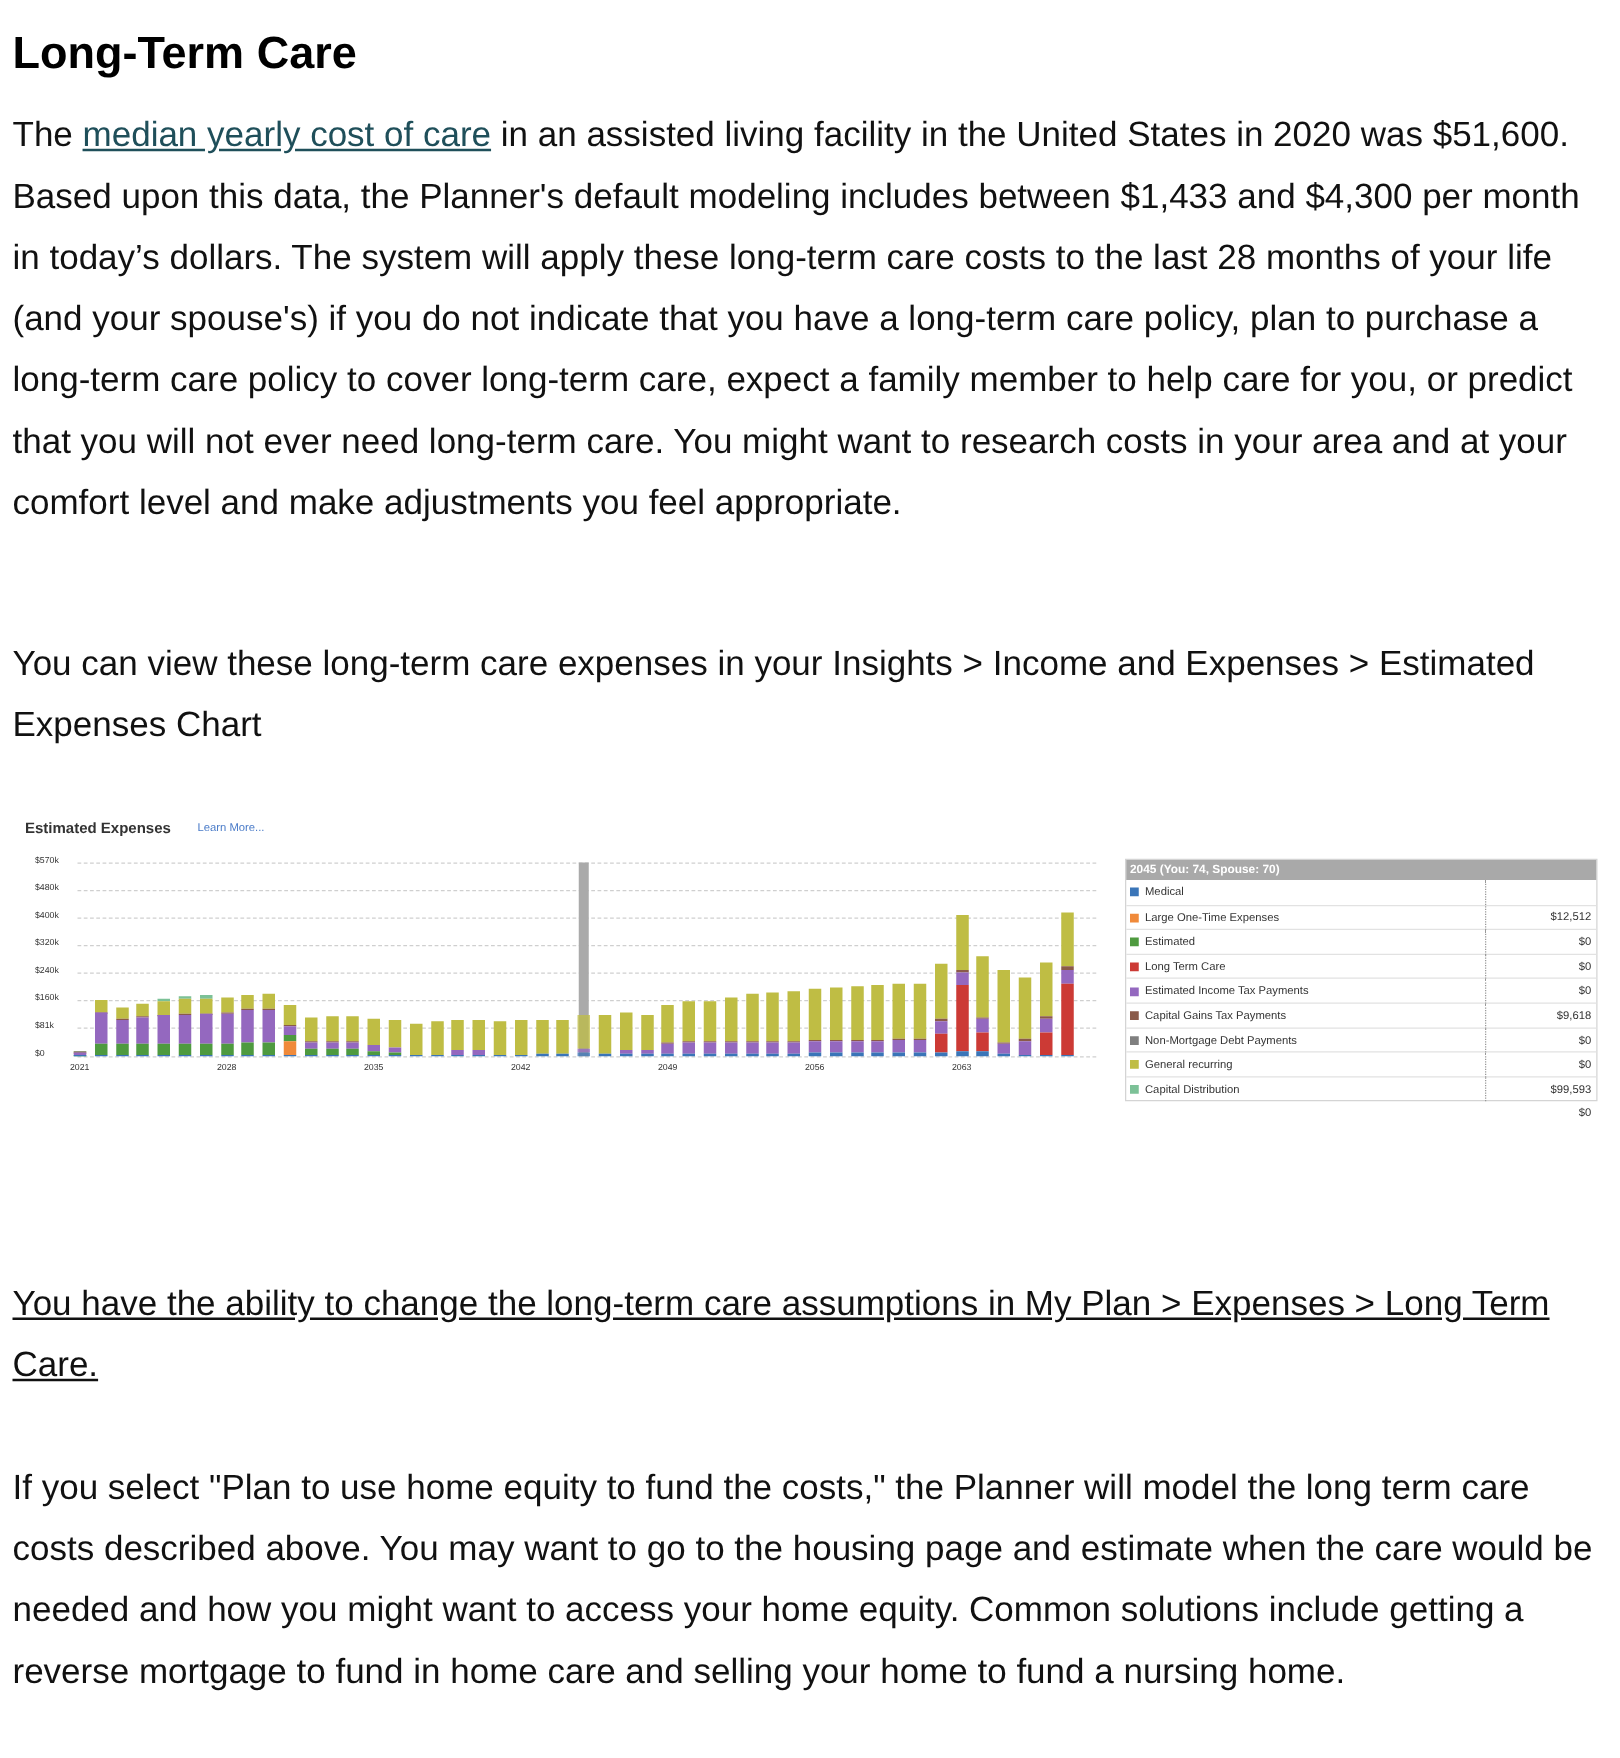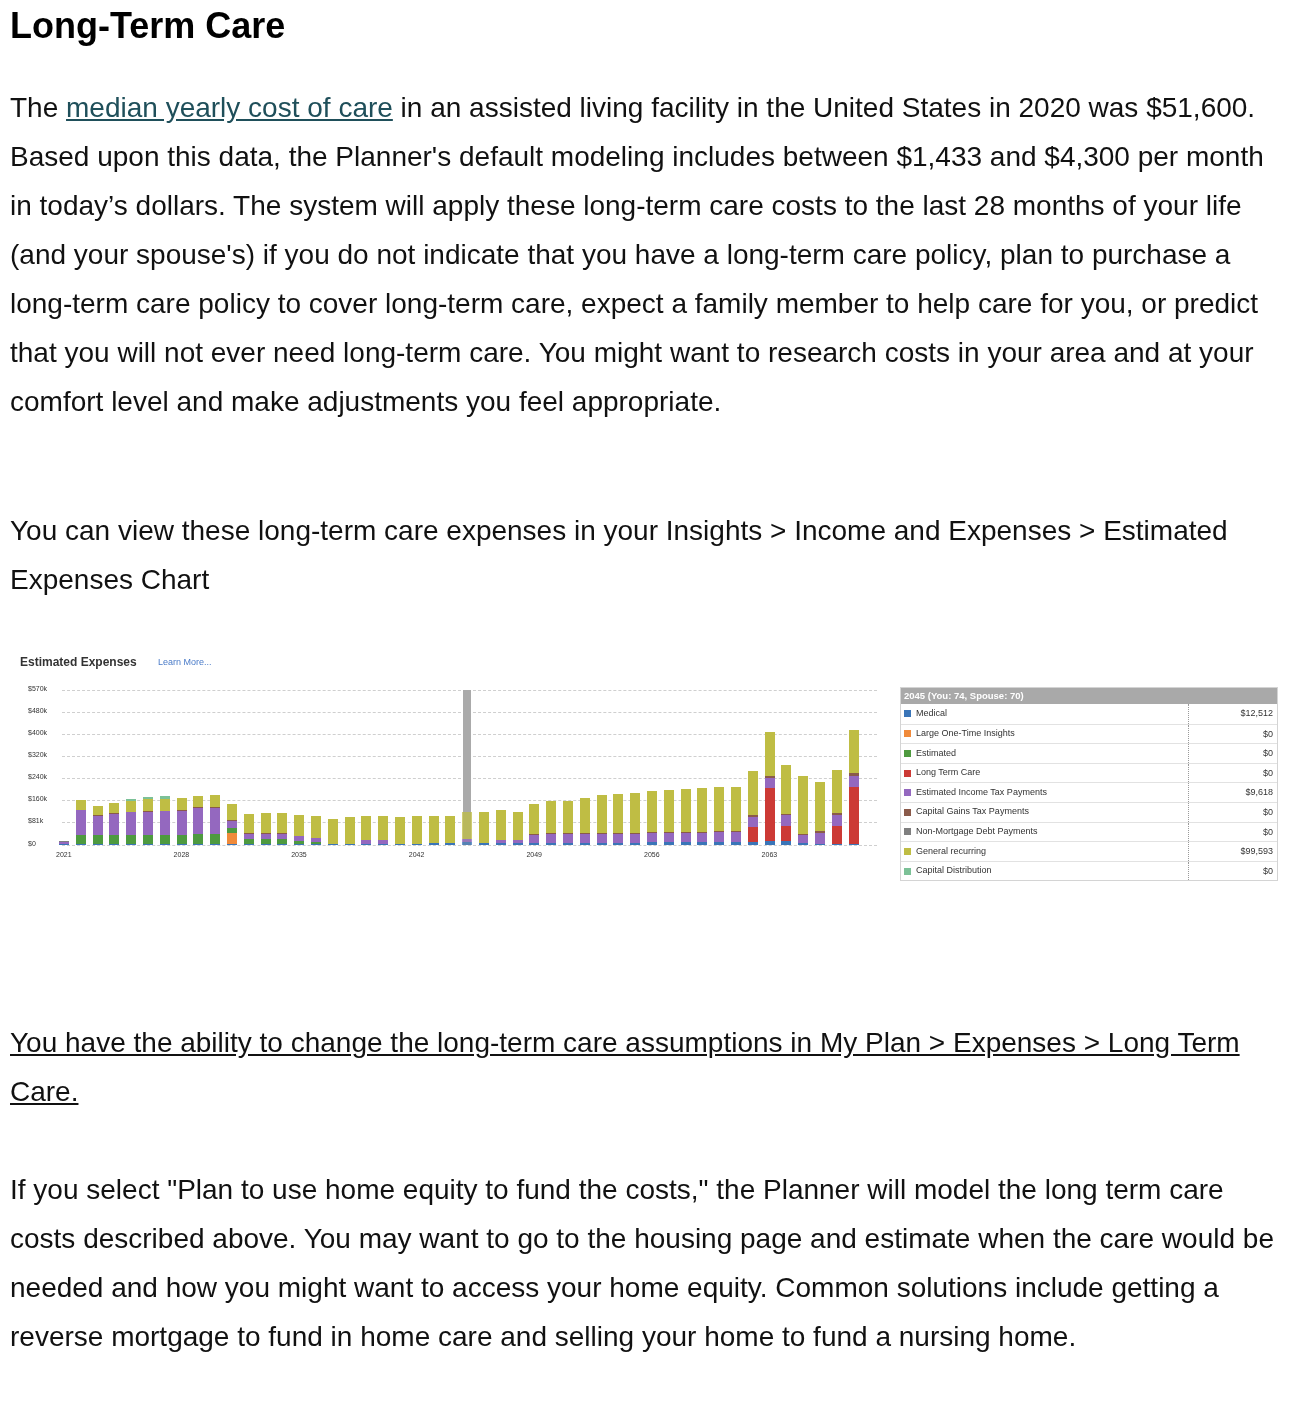--- a/index.html
+++ b/index.html
@@ -8,21 +8,21 @@
     background: #ffffff;
     width: 1296px;
     height: 1406px;
     overflow: hidden;
     font-family: "Liberation Sans", "DejaVu Sans", sans-serif;
     color: #111;
   }
   .page { padding: 0 10px; position: relative; }
   h1 {
     margin: 0;
-    padding-top: 4px;
+    padding-top: 20px;
     font-size: 36px;
     font-weight: bold;
     line-height: 44px;
     color: #000;
   }
   p.body {
     font-size: 28px;
     line-height: 49px;
     margin: 0;
     color: #111;
@@ -45,21 +45,21 @@
   .xlab { position: absolute; top: 203px; font-size: 7px; color: #333; }
   .bar { position: absolute; width: 10px; display: flex; flex-direction: column-reverse; }
   .seg { width: 100%; }
   .hover-bar { position: absolute; width: 8px; background: #aaaaaa; }
 
   .tooltip {
     position: absolute; left: 890px; top: 39px; width: 378px;
     border: 1px solid #d4d4d4; background: #fff; font-size: 9px; color: #333;
   }
   .tt-head { background: #a9a9a9; color: #fff; font-weight: bold; font-size: 9.5px; height: 16px; line-height: 16px; padding-left: 3px; }
-  .tt-row { display: flex; height: 19.6px; line-height: 19.6px; border-top: 1px solid #e2e2e2; }
+  .tt-row { display: flex; height: 19.6px; line-height: 19.6px; border-top: 1px solid #e2e2e2; flex-direction: column; }
   .tt-row:first-of-type { border-top: none; }
   .tt-label { width: 288px; padding-left: 3px; border-right: 1px dotted #999; display: flex; align-items: center; }
   .tt-value { flex: 1; text-align: right; padding-right: 4px; }
   .sw { display: inline-block; width: 7px; height: 7px; margin-right: 5px; }
   .tt-row.total { font-weight: bold; }
 </style>
 </head>
 <body>
 
 <div class="page">
@@ -398,21 +398,21 @@
           <div class="tt-row">
             <div class="tt-label">
               <span class="sw" style="background:#3a75b8"></span>
               <span>Medical</span>
             </div>
             <div class="tt-value">$12,512</div>
           </div>
           <div class="tt-row">
             <div class="tt-label">
               <span class="sw" style="background:#f08a3a"></span>
-              <span>Large One-Time Insights</span>
+              <span>Large One-Time Expenses</span>
             </div>
             <div class="tt-value">$0</div>
           </div>
           <div class="tt-row">
             <div class="tt-label">
               <span class="sw" style="background:#4e9a3f"></span>
               <span>Estimated</span>
             </div>
             <div class="tt-value">$0</div>
           </div>

